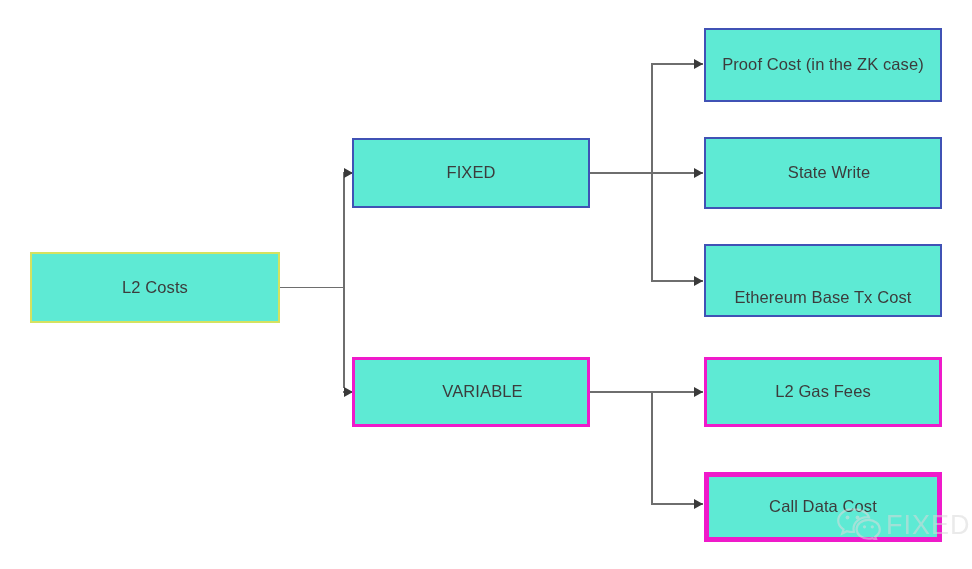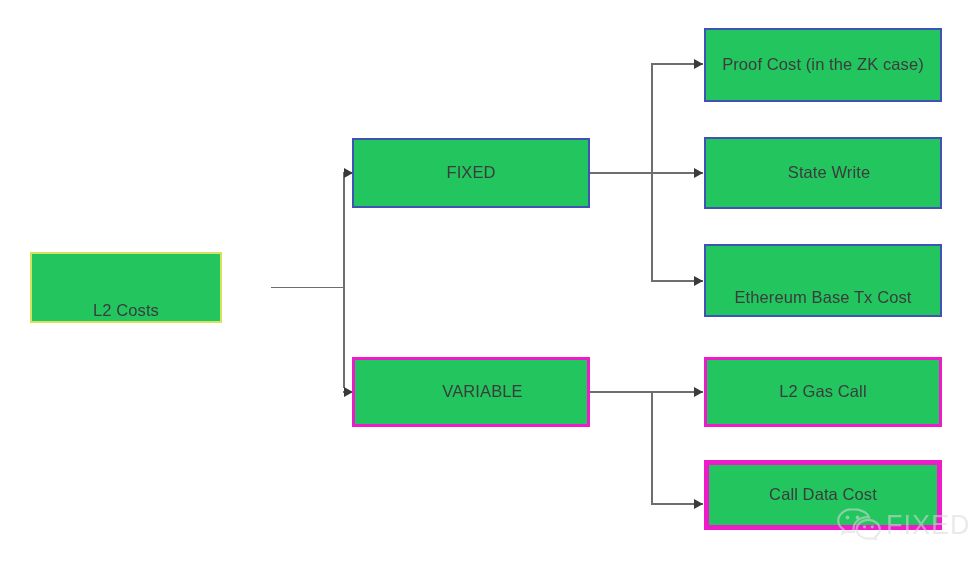--- a/index.html
+++ b/index.html
@@ -13,42 +13,41 @@
   #canvas {
     position: relative;
     width: 972px;
     height: 569px;
     background: #ffffff;
     overflow: hidden;
   }
   .node {
     position: absolute;
     box-sizing: border-box;
-    background: #22c55e;
+    background: #5eead4;
     display: flex;
     align-items: center;
     justify-content: center;
     text-align: center;
   }
   .node .node-label {
     color: #3c3c3c;
     font-size: 16.5px;
     line-height: 1.2;
     letter-spacing: 0.1px;
     white-space: nowrap;
   }
 
   
   #node-root {
     left: 30px;
     top: 252px;
-    width: 192px;
+    width: 250px;
     height: 71px;
     border: 2px solid var(--c-root);
-    align-items: flex-end;
   }
 
   
   #node-fixed {
     left: 352px;
     top: 138px;
     width: 238px;
     height: 70px;
     border: 2.5px solid var(--c-fixed);
   }
@@ -84,21 +83,21 @@
   }
   #node-l2-gas-fees {
     left: 704px;
     top: 357px;
     width: 238px;
     height: 70px;
     border: 3px solid var(--c-variable);
   }
   #node-call-data-cost {
     left: 704px;
-    top: 460px;
+    top: 472px;
     width: 238px;
     height: 70px;
     border: 5px solid var(--c-variable);
   }
 
   
   .edge {
     position: absolute;
     background: #6e6e6e;
   }
@@ -176,21 +175,21 @@
 
   <div class="node" id="node-state-write">
     <span class="node-label" style="color: rgb(60, 60, 60); margin-left: 12px;">State Write</span>
   </div>
 
   <div class="node" id="node-eth-base-tx">
     <span class="node-label" style="color: rgb(60, 60, 60); margin-top: 34px;">Ethereum Base Tx Cost</span>
   </div>
 
   <div class="node" id="node-l2-gas-fees">
-    <span class="node-label" style="color: rgb(60, 60, 60);">L2 Gas Call</span>
+    <span class="node-label" style="color: rgb(60, 60, 60);">L2 Gas Fees</span>
   </div>
 
   <div class="node" id="node-call-data-cost">
     <span class="node-label" style="color: rgb(60, 60, 60);">Call Data Cost</span>
   </div>
 
   <div id="watermark">
     <span>
       <svg width="46" height="34" viewBox="0 0 46 34" aria-hidden="true">
         <path d="M16.5 3.2C8.6 3.2 2.2 8.3 2.2 14.6c0 3.6 2.1 6.8 5.3 8.9l-1.3 4.1 4.7-2.4c1.8.5 3.7.8 5.6.8.5 0 1 0 1.5-.1-.3-1-.5-2-.5-3.1 0-6.4 6.2-11.6 13.9-11.6.5 0 1 0 1.5.1C31.6 6.6 24.7 3.2 16.5 3.2z" fill="none" stroke="#dcdcdc" stroke-width="2.2"></path>

